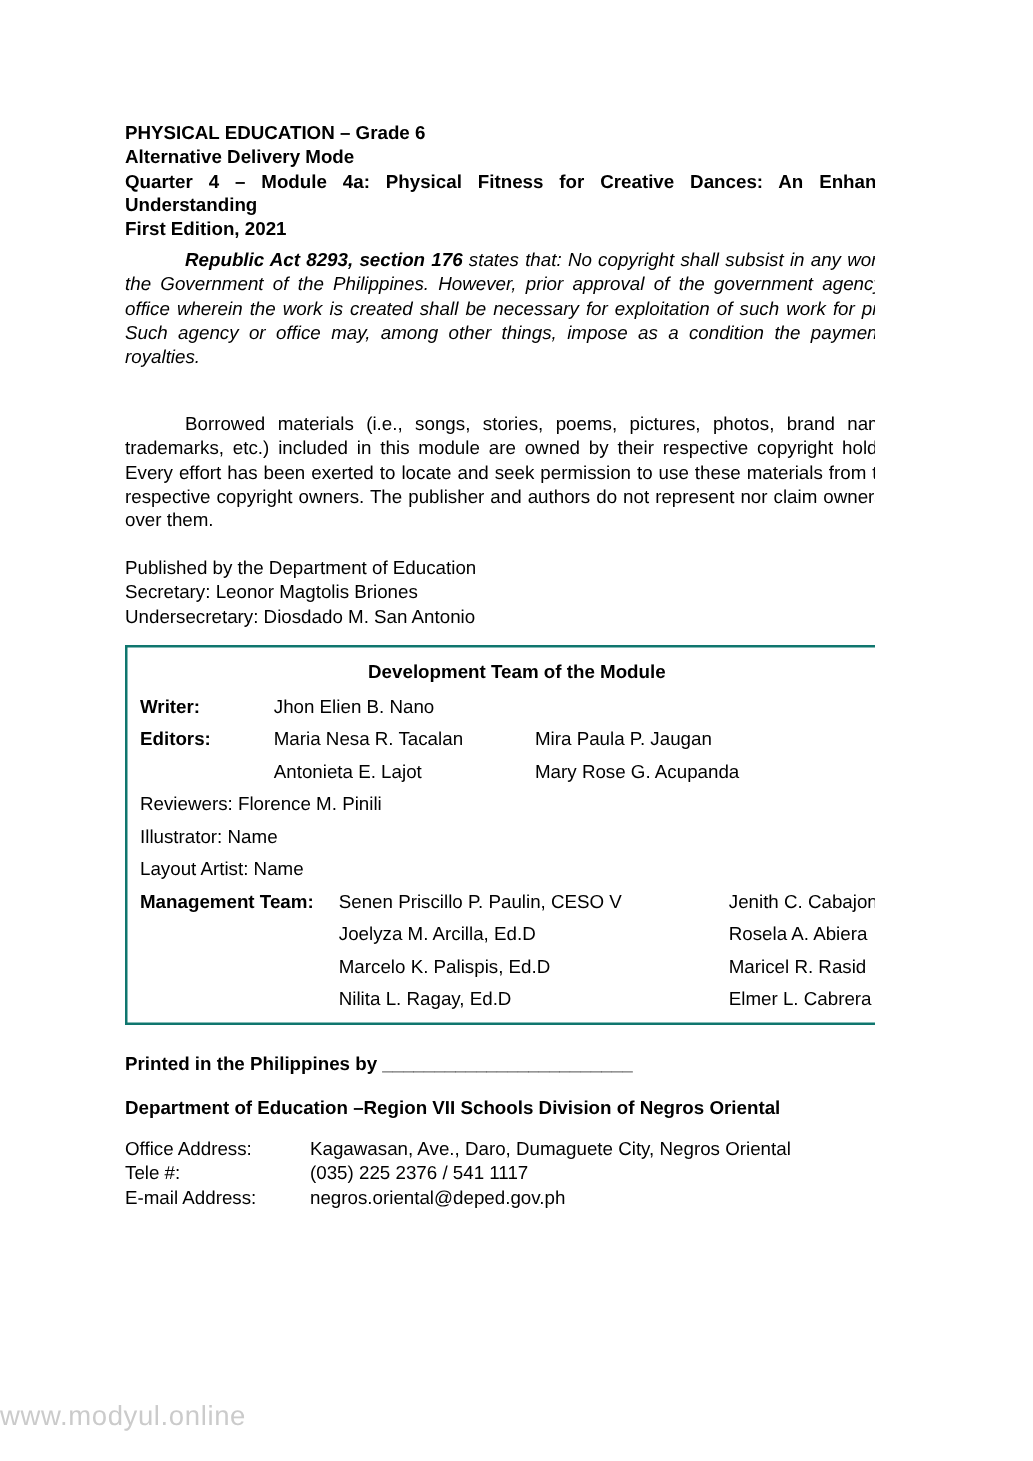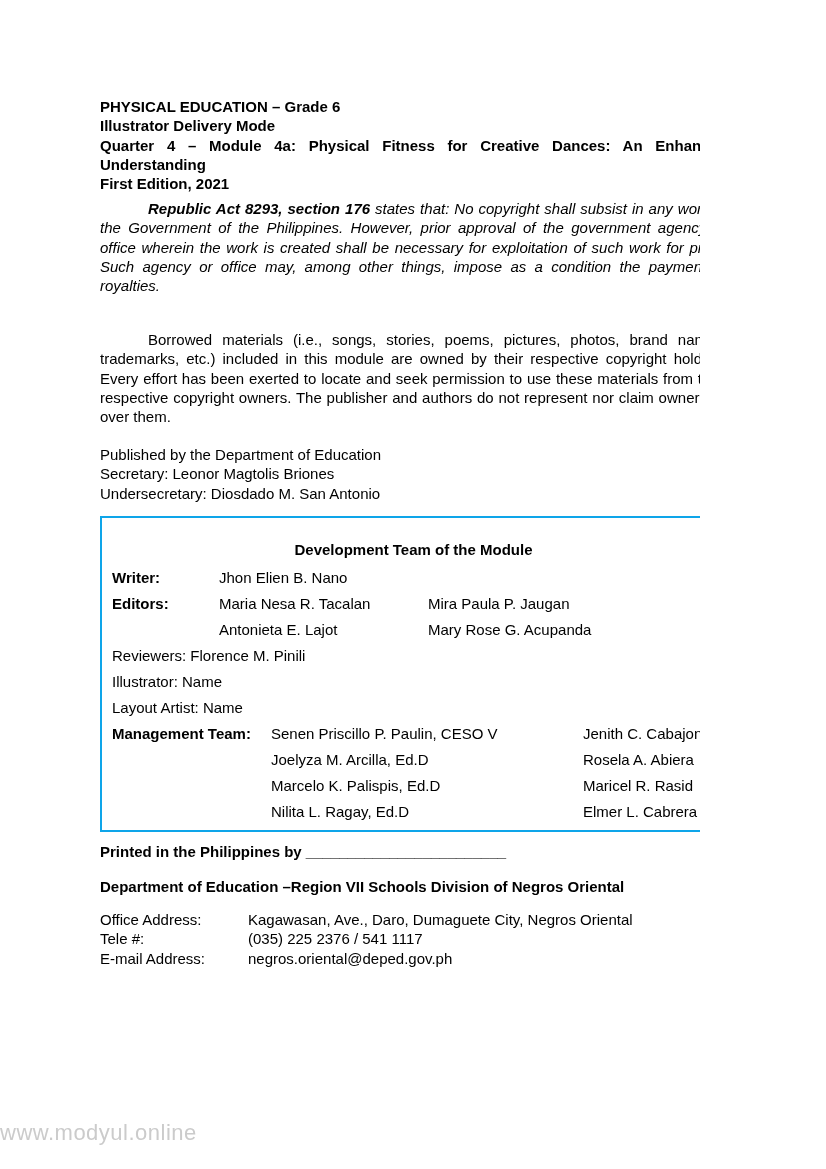--- a/index.html
+++ b/index.html
@@ -26,22 +26,22 @@
     line-height: 19.3px;
   }
   .p1 { top: 199px; font-style: italic; }
   .p2 { top: 330px; }
   
   .publisher { top: 445px; line-height: 19.3px; }
   
   .devbox {
     top: 516px;
     width: 627px;
-    border: 2px solid #0ea5e9;
-    padding: 24px 10px 11px 10px;
+    border: 2px solid #0f766e;
+    padding: 12px 10px 11px 10px;
     box-sizing: border-box;
   }
   .devbox-title {
     text-align: center;
     font-weight: bold;
     line-height: 15px;
     margin-bottom: 13px;
   }
   .row { line-height: 15px; margin-bottom: 11px; gap: 9px; }
   .row:last-child { margin-bottom: 0; }
@@ -66,21 +66,21 @@
     letter-spacing: 0.5px;
   }
 </style>
 </head>
 <body>
 
 <div class="page">
 
   <div class="abs header">
     <div>PHYSICAL EDUCATION – Grade 6</div>
-    <div>Illustrator Delivery Mode</div>
+    <div>Alternative Delivery Mode</div>
     <div>Quarter 4 – Module 4a: Physical Fitness for Creative Dances: An Enhanced Understanding</div>
     <div>First Edition, 2021</div>
   </div>
 
   <p class="abs para p1"><span class="b">Republic Act 8293, section 176</span><span> states that: No copyright shall subsist in any work of the Government of the Philippines. However, prior approval of the government agency or office wherein the work is created shall be necessary for exploitation of such work for profit. Such agency or office may, among other things, impose as a condition the payment of royalties.</span></p>
 
   <p class="abs para p2">Borrowed materials (i.e., songs, stories, poems, pictures, photos, brand names, trademarks, etc.) included in this module are owned by their respective copyright holders. Every effort has been exerted to locate and seek permission to use these materials from their respective copyright owners. The publisher and authors do not represent nor claim ownership over them.</p>
 
   <div class="abs publisher">
     <div>Published by the Department of Education</div>

